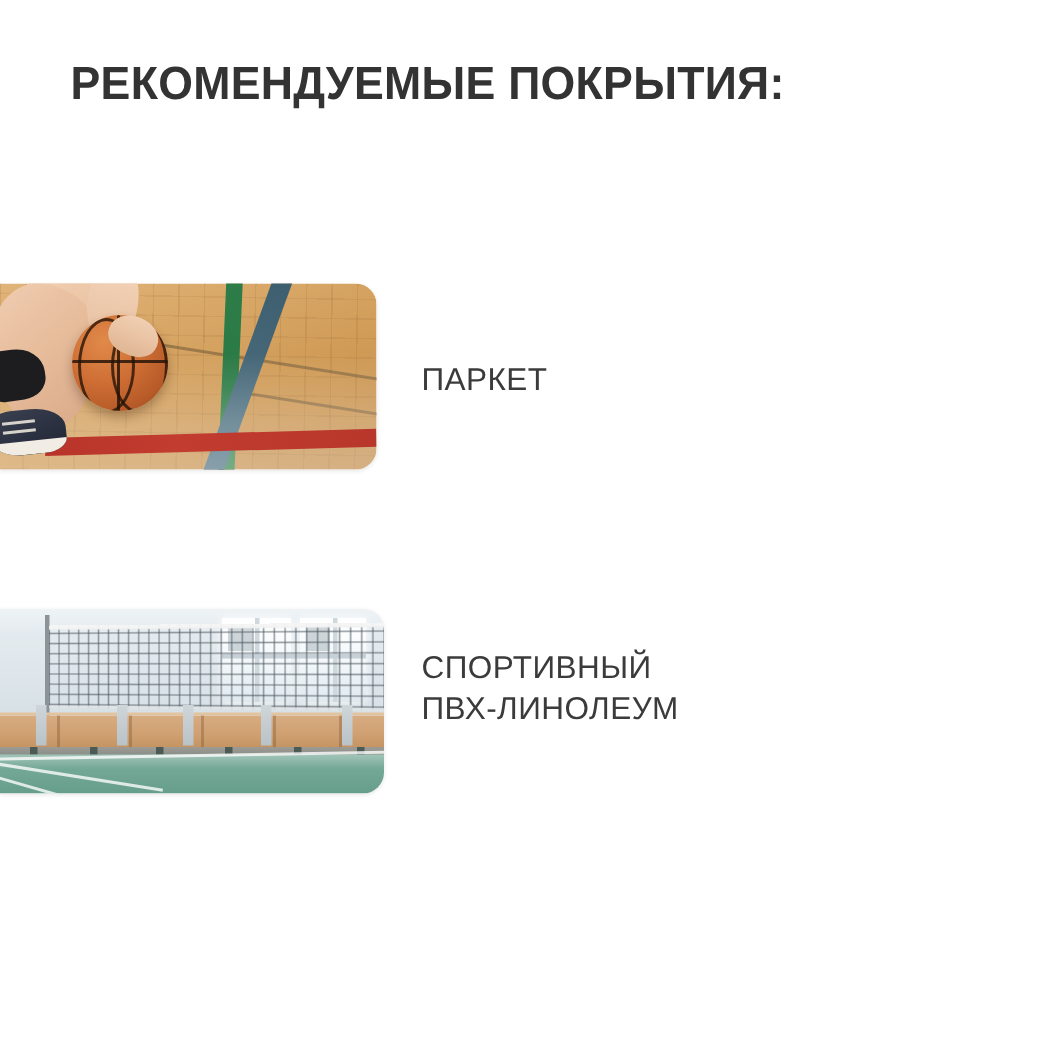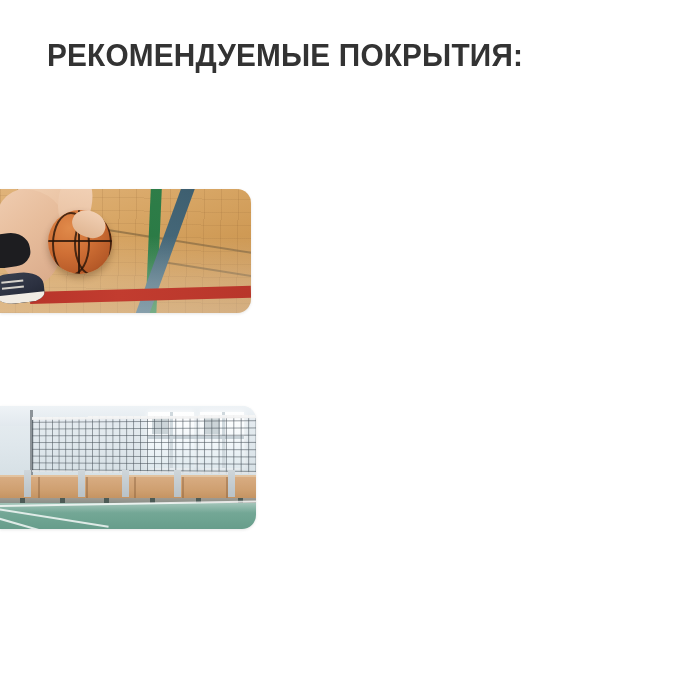--- a/index.html
+++ b/index.html
@@ -425,20 +425,21 @@
 
       <div class="hand"></div>
 
       <div class="shoe">
         <div class="shoe-lace" style="top:7px;"></div>
         <div class="shoe-lace" style="top:13px;"></div>
         <div class="shoe-sole"></div>
       </div>
     </div>
   </div>
+  <div class="label label-1">ПАРКЕТ</div>
 
   <div class="row row-2">
     <div class="photo-card photo-2">
       <div class="gym">
         <div class="gym-wall"></div>
         <div class="gym-ceiling"></div>
 
         <div class="window win-1"></div>
         <div class="window win-2"></div>
         <div class="win-mullion" style="left:170px;"></div>
@@ -475,15 +476,17 @@
 
         <div class="floor">
           <div class="floor-sheen"></div>
           <div class="court-line" style="left:-10px;top:12px;width:150px;transform:rotate(16deg);"></div>
           <div class="court-line" style="left:-10px;top:4px;width:120px;transform:rotate(9deg);"></div>
           <div class="court-line" style="left:0px;top:2px;width:260px;transform:rotate(-1deg);"></div>
         </div>
       </div>
     </div>
   </div>
+  <div class="label label-2">СПОРТИВНЫЙ
+ПВХ-ЛИНОЛЕУМ</div>
 
 
 </div>
 
 </body></html>

